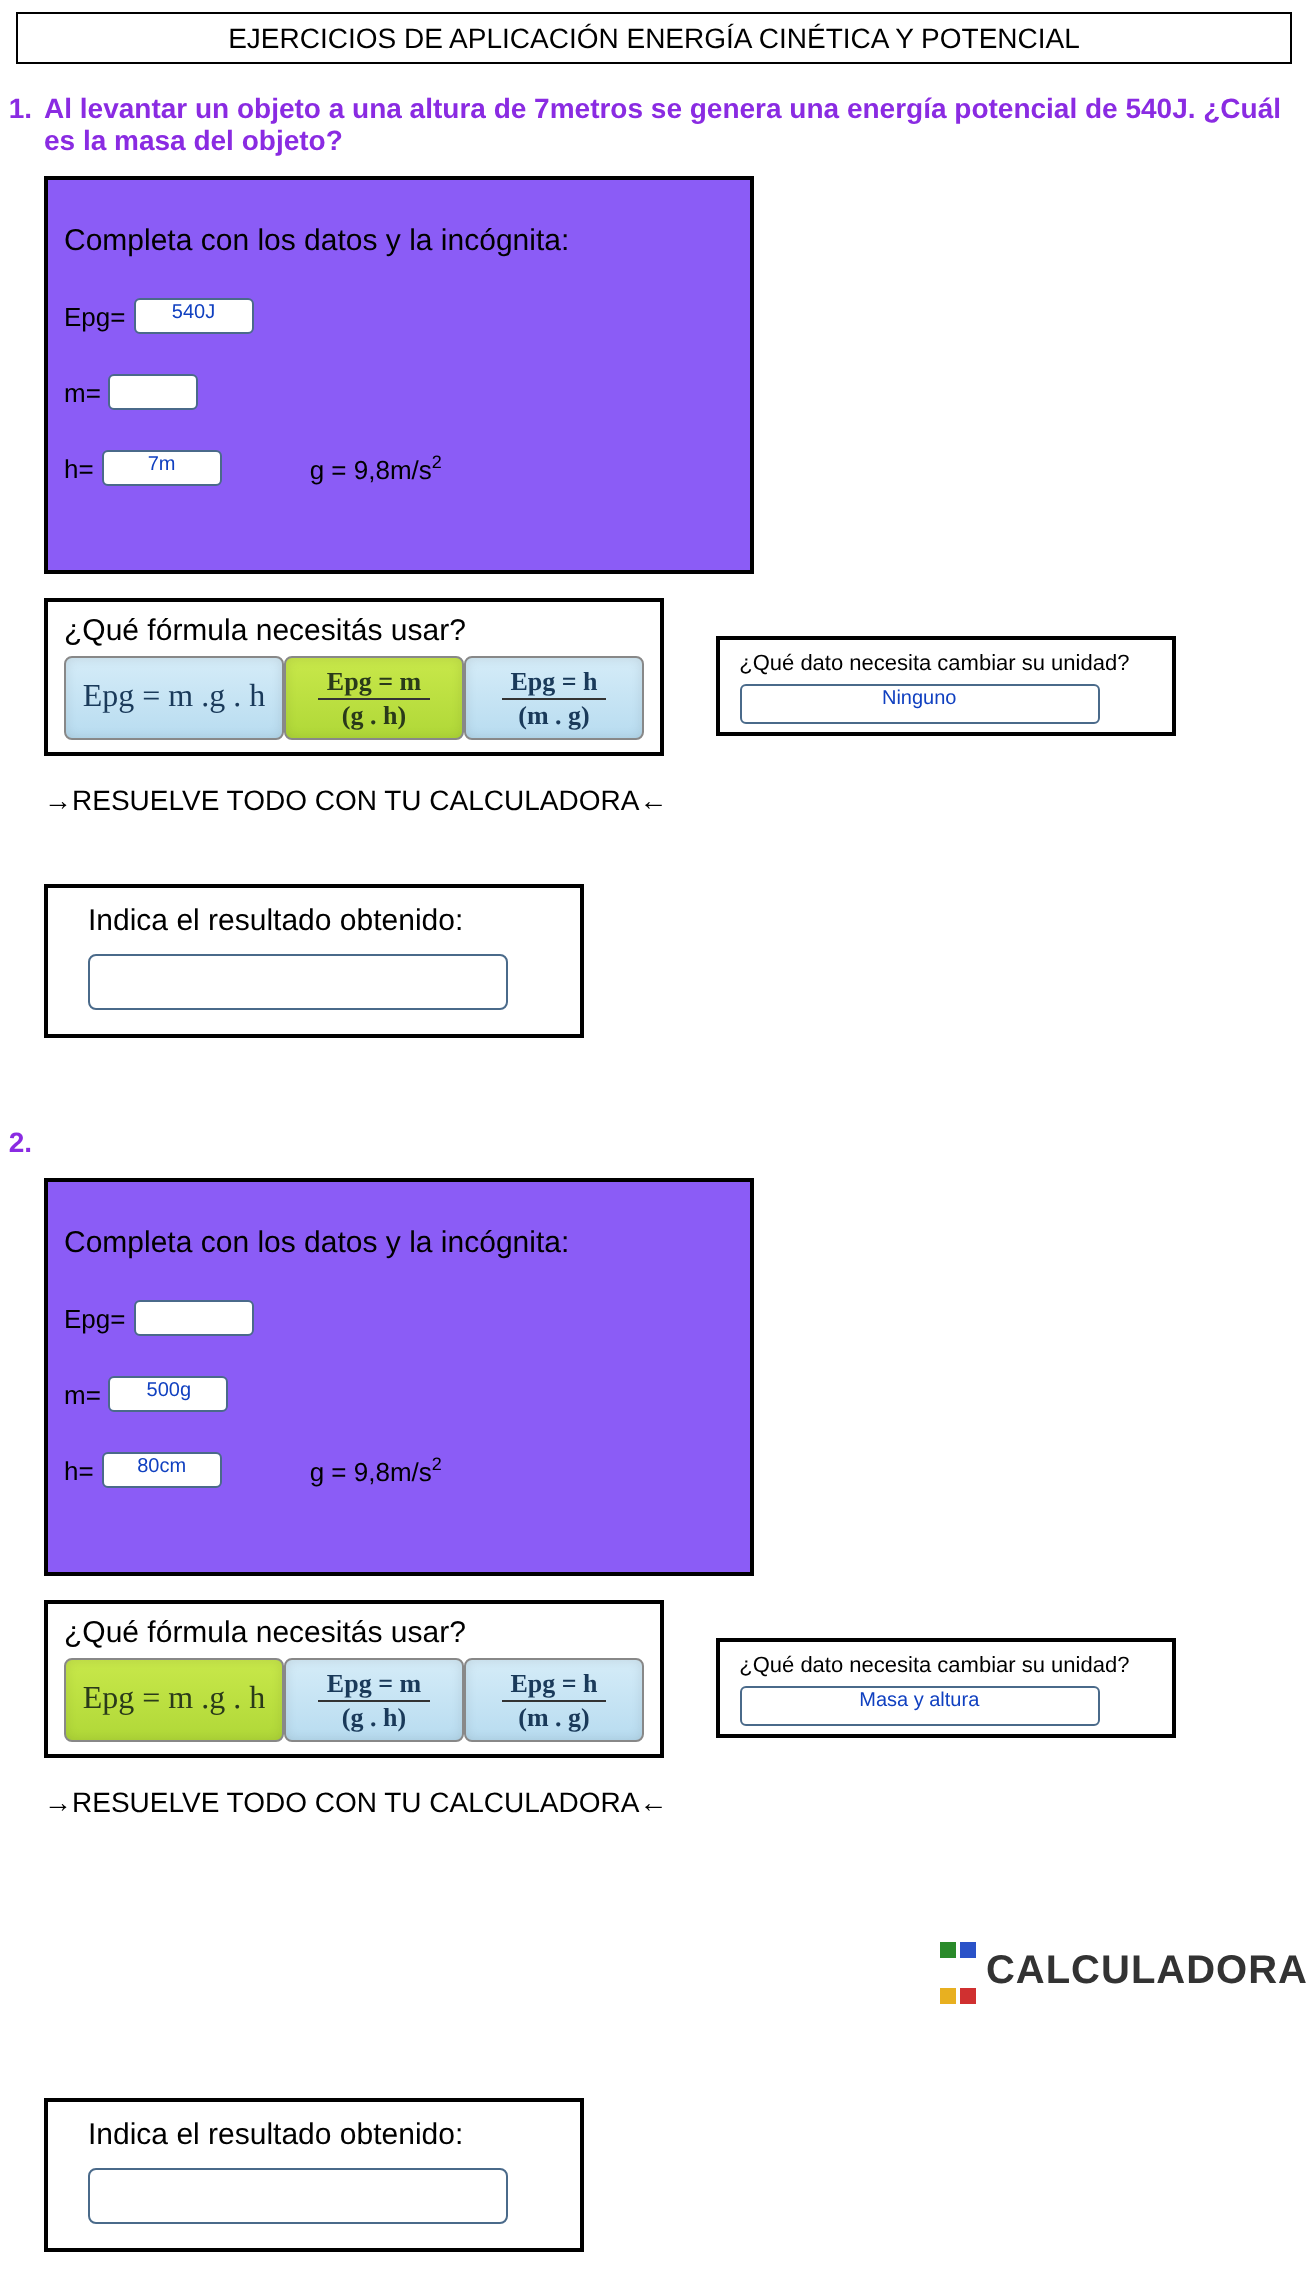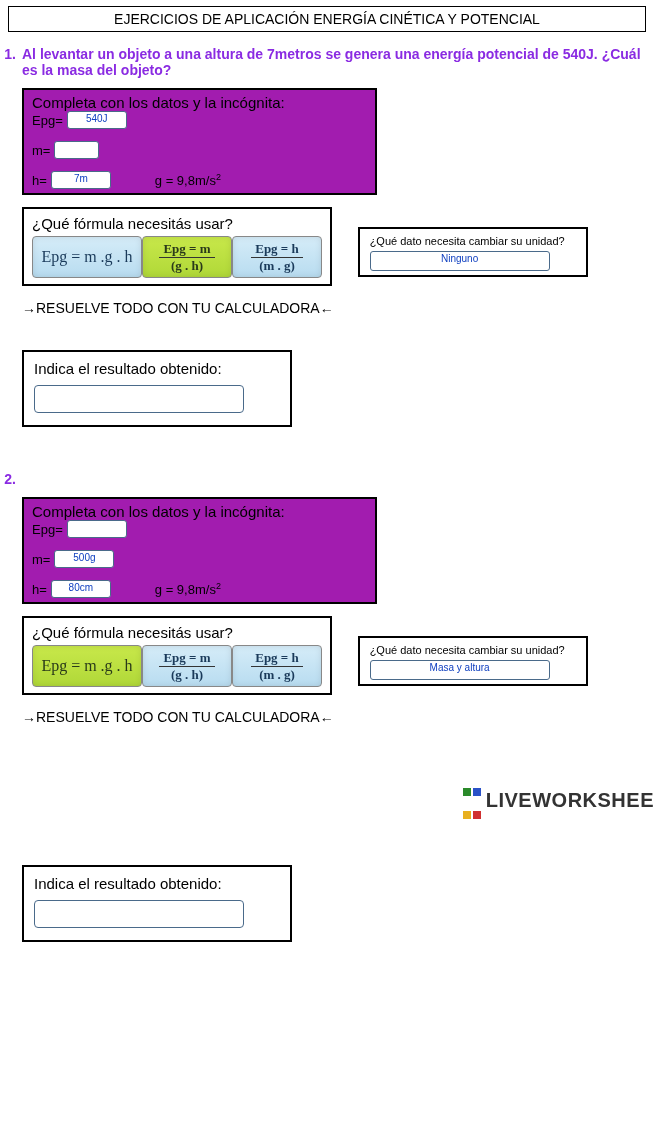--- a/index.html
+++ b/index.html
@@ -22,25 +22,25 @@
     font-weight: bold;
     font-size: 14px;
     padding: 4px 12px 6px 0;
     display: flex;
   }
   .qnum { width: 22px; flex-shrink: 0; text-align: right; padding-right: 6px; color: #8a2be2; }
   .qtext { flex: 1; }
   .box {
     border: 2px solid #000;
     margin: 4px 0 8px 22px;
-    padding: 4px 8px;
-    background: #a21caf;
-    display: inline-block;
-  }
-  .box-line { margin: 0 0; display:flex; align-items:center; gap:4px; }
+    padding: 22px 8px;
+    background: #8b5cf6;
+    display: inline-block;
+  }
+  .box-line { margin: 20px 0; display:flex; align-items:center; gap:4px; }
   .fld {
     border: 1px solid #4a6a8a;
     border-radius: 3px;
     display: inline-block;
     min-width: 60px;
     height: 18px;
     font-size: 10px;
     text-align: center;
     color: #1040c0;
     background: #fff;
@@ -82,21 +82,21 @@
     width: 230px;
     font-size: 11px;
   }
   .resolve {
     margin: 6px 0 24px 22px;
     font-size: 14px;
   }
   .result-box {
     border: 2px solid #000;
     margin: 10px 0 20px 22px;
-    padding: 8px 10px 12px 10px;
+    padding: 8px 10px 12px 20px;
     display: inline-block;
     width: 270px;
   }
   .result-input {
     border: 1px solid #4a6a8a;
     border-radius: 4px;
     margin-top: 8px;
     width: 210px;
     height: 28px;
     background:#fff;
@@ -225,21 +225,21 @@
   <div>¿Qué dato necesita cambiar su unidad?</div>
   <div class="fld fld-wide" style="margin-top:4px;">Masa y altura</div>
 </div>
 
 <div class="resolve">→RESUELVE TODO CON TU CALCULADORA←</div>
 
 <div class="watermark">
   <span class="wm-icon">
     <span class="wm-sq" style="background:#2a8a2a;"></span><span class="wm-sq" style="background:#2a52c8;"></span><br>
     <span class="wm-sq" style="background:#e8b020;"></span><span class="wm-sq" style="background:#d03030;"></span>
-  </span><span>LIVEWORKSHEE</span>
+  </span><span>CALCULADORA</span>
 </div>
 
 <div class="result-box">
   <div style="font-size:15px;">Indica el resultado obtenido:</div>
   <div class="result-input"></div>
 </div>
 
 
 
 

